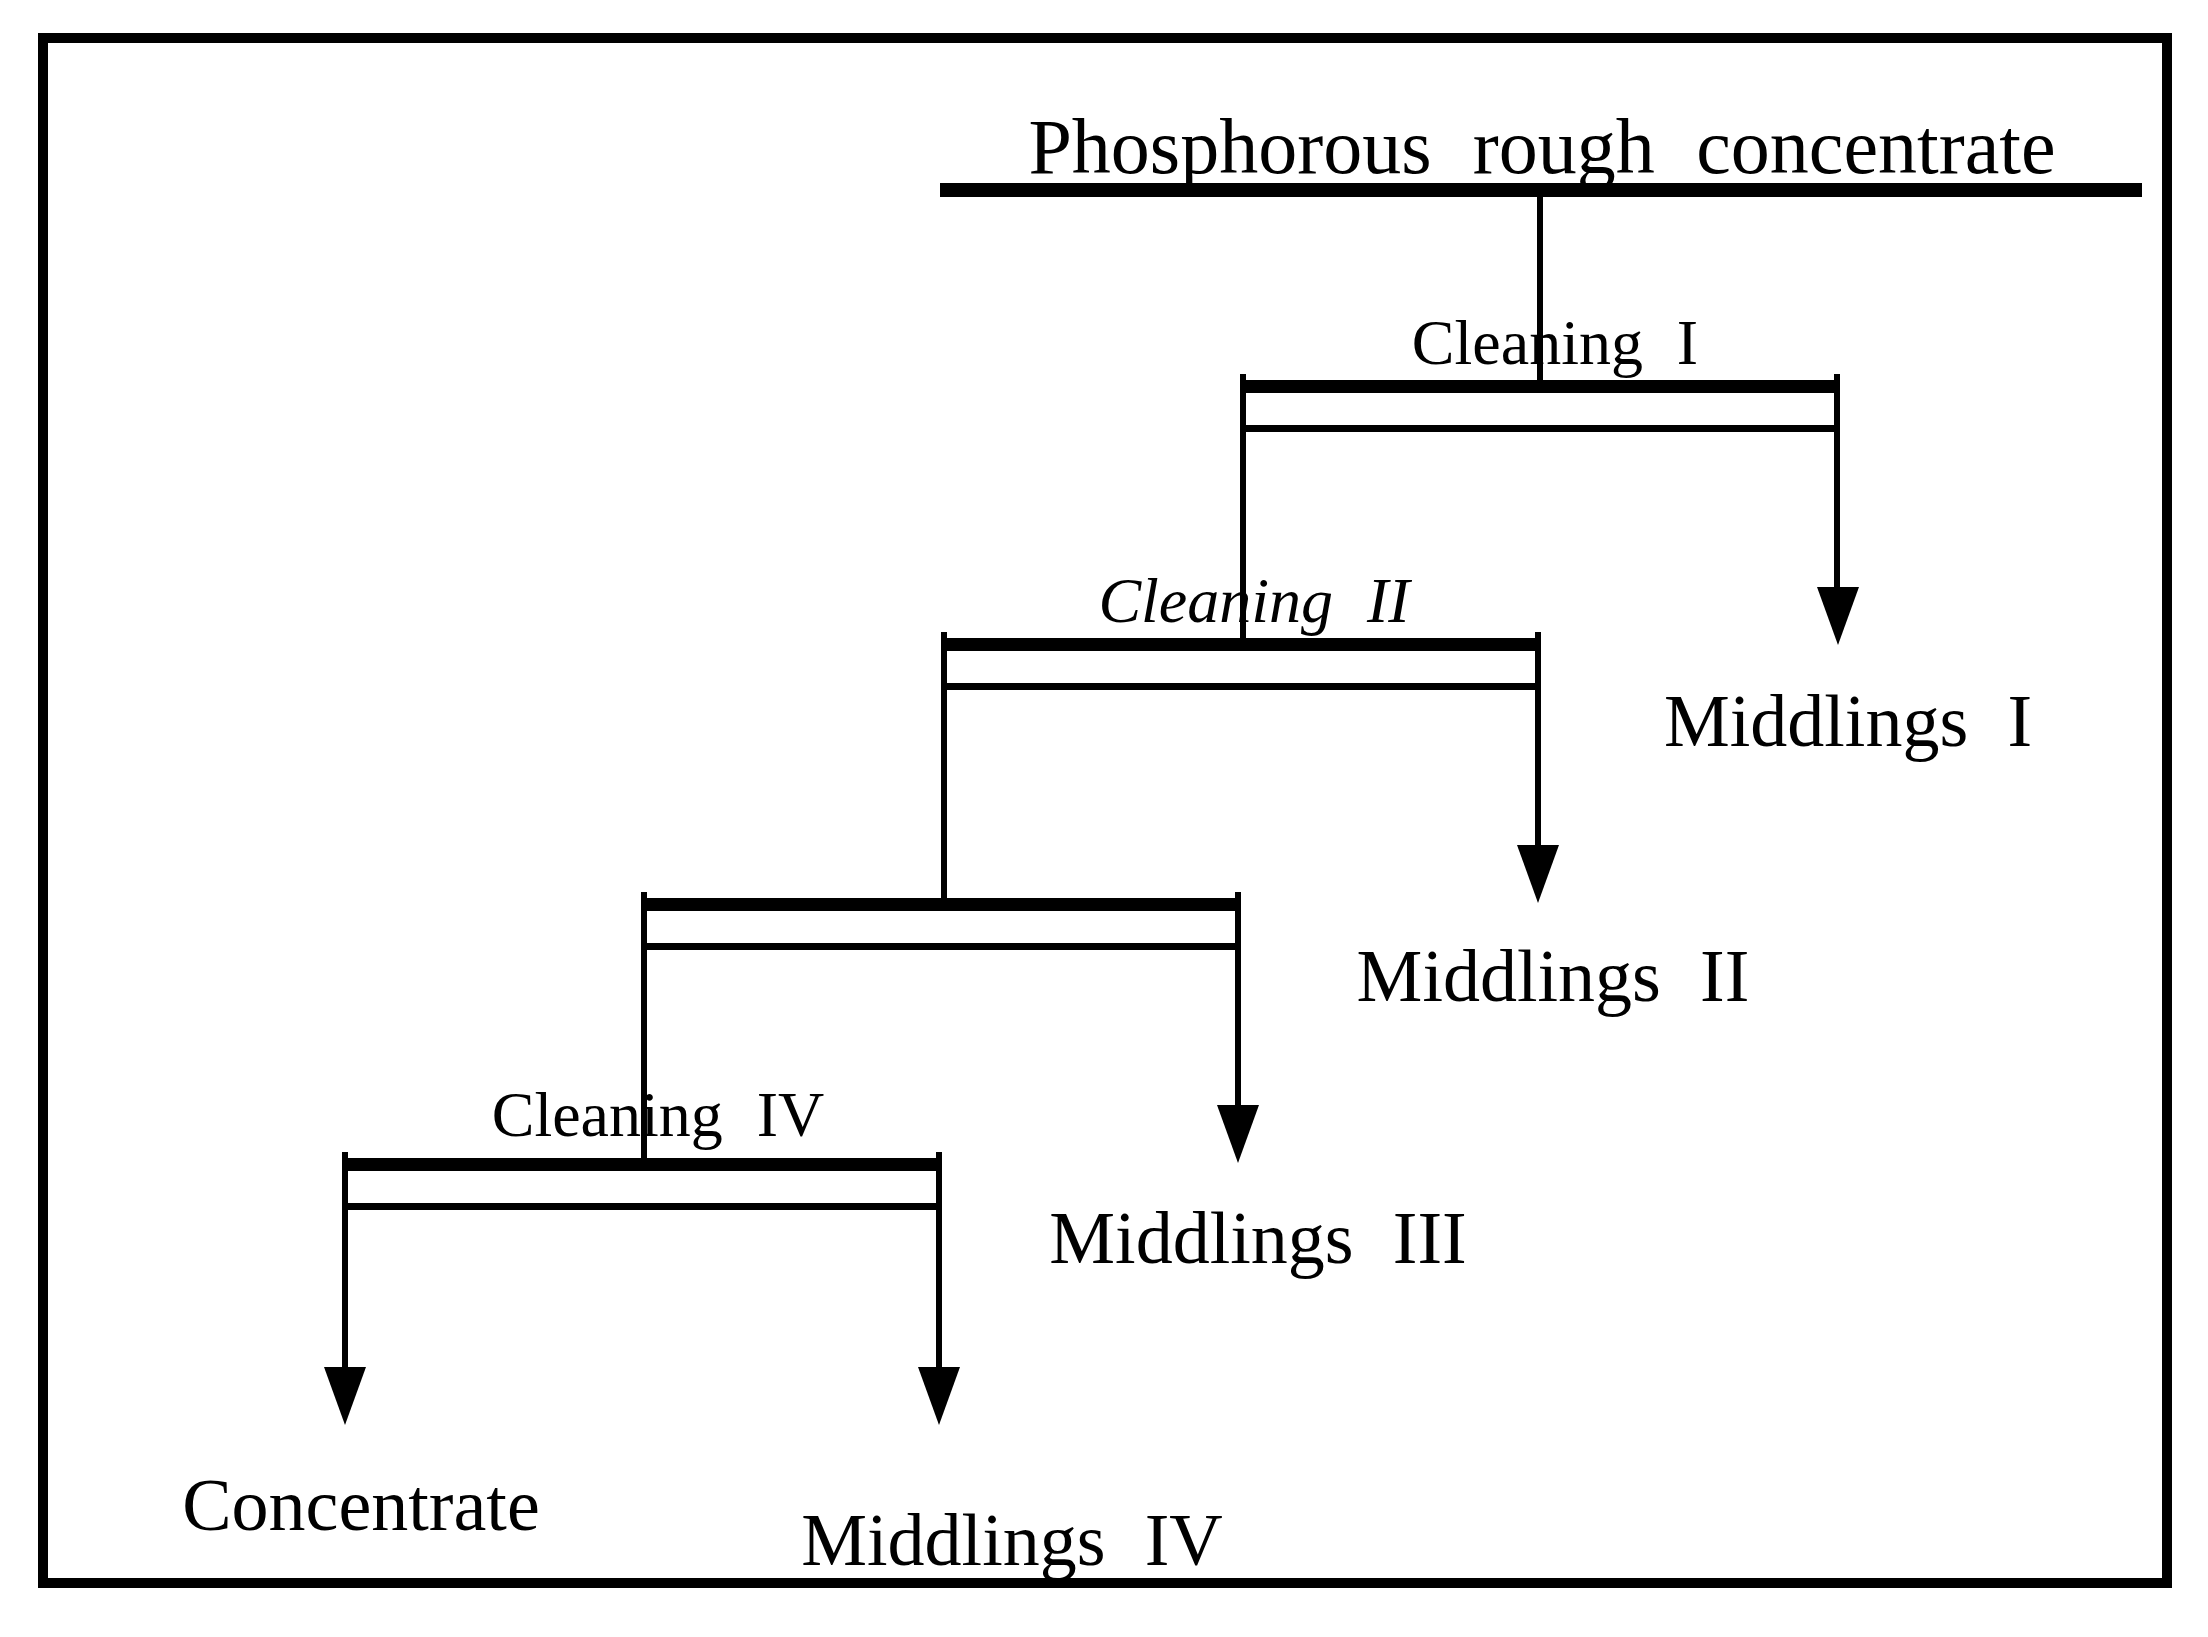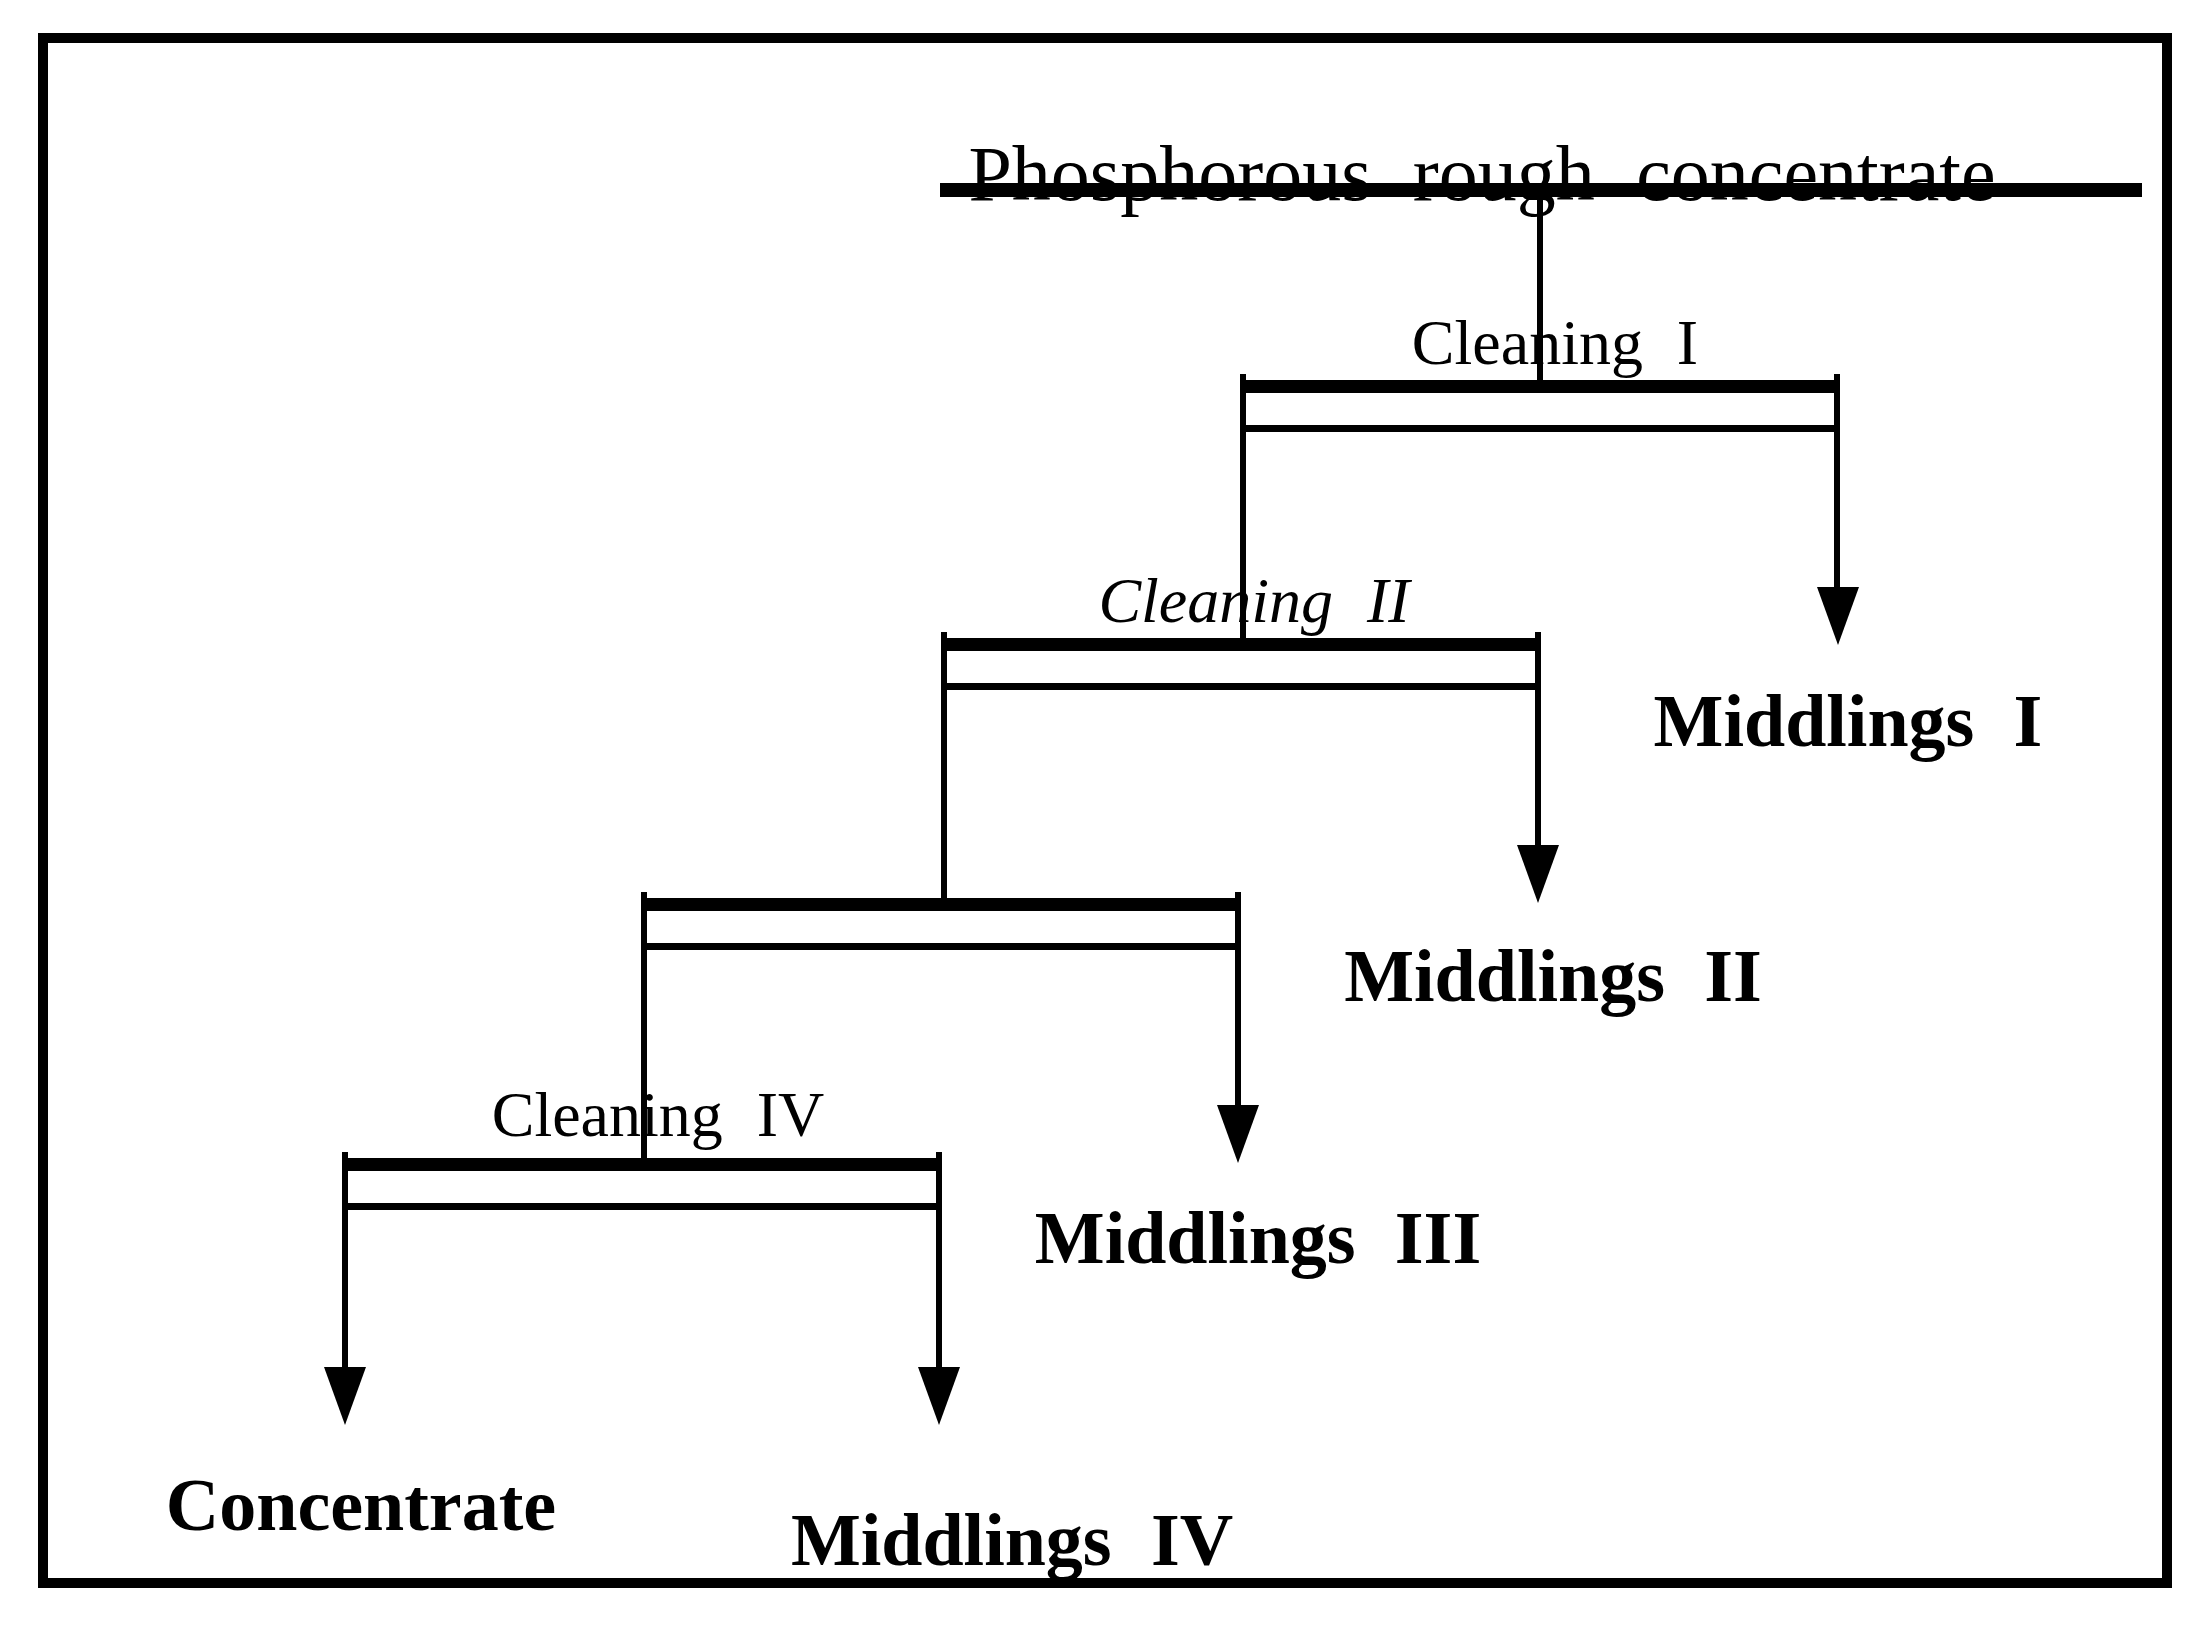--- a/index.html
+++ b/index.html
@@ -13,37 +13,37 @@
   .frame{
     position:absolute;left:38px;top:33px;width:2134px;height:1555px;
     border:10px solid #000;box-sizing:border-box;
   }
   .lbl{
     position:absolute;line-height:1;white-space:nowrap;color:#000;
     transform:translateX(-50%);word-spacing:0.28em;
   }
   .title-lbl{font-size:78px;}
   .clean-lbl{font-size:64px;}
-  .out-lbl{font-size:74px;font-weight:bold;}
+  .out-lbl{font-size:74px;font-weight:normal;}
   .hline,.vline,.band{position:absolute;background:#000;}
   .arrowhead{
     position:absolute;width:0;height:0;
     border-left:21px solid transparent;
     border-right:21px solid transparent;
     border-top:58px solid #000;
   }
 </style>
 </head>
 <body>
 
 <div class="canvas">
 
   <div class="frame"></div>
 
-  <div class="lbl title-lbl" style="left:1482px;top:108px;margin-top:27px;">Phosphorous rough concentrate</div>
+  <div class="lbl title-lbl" style="left:1542px;top:108px;">Phosphorous rough concentrate</div>
   <div class="hline" style="left:940px;top:183px;width:1202px;height:14px;"></div>
   <div class="vline" style="left:1537px;top:197px;width:6px;height:189px;"></div>
 
   <div class="lbl clean-lbl" style="left:1555px;top:311px;">Cleaning I</div>
   <div class="band" style="left:1240px;top:380px;width:600px;height:13px;"></div>
   <div class="band" style="left:1240px;top:425px;width:600px;height:7px;"></div>
   <div class="vline" style="left:1240px;top:374px;width:6px;height:277px;"></div>
   <div class="vline" style="left:1834px;top:374px;width:6px;height:218px;"></div>
   <div class="arrowhead" style="left:1817px;top:587px;"></div>
   <div class="lbl out-lbl" style="left:1848px;top:684px;">Middlings I</div>

